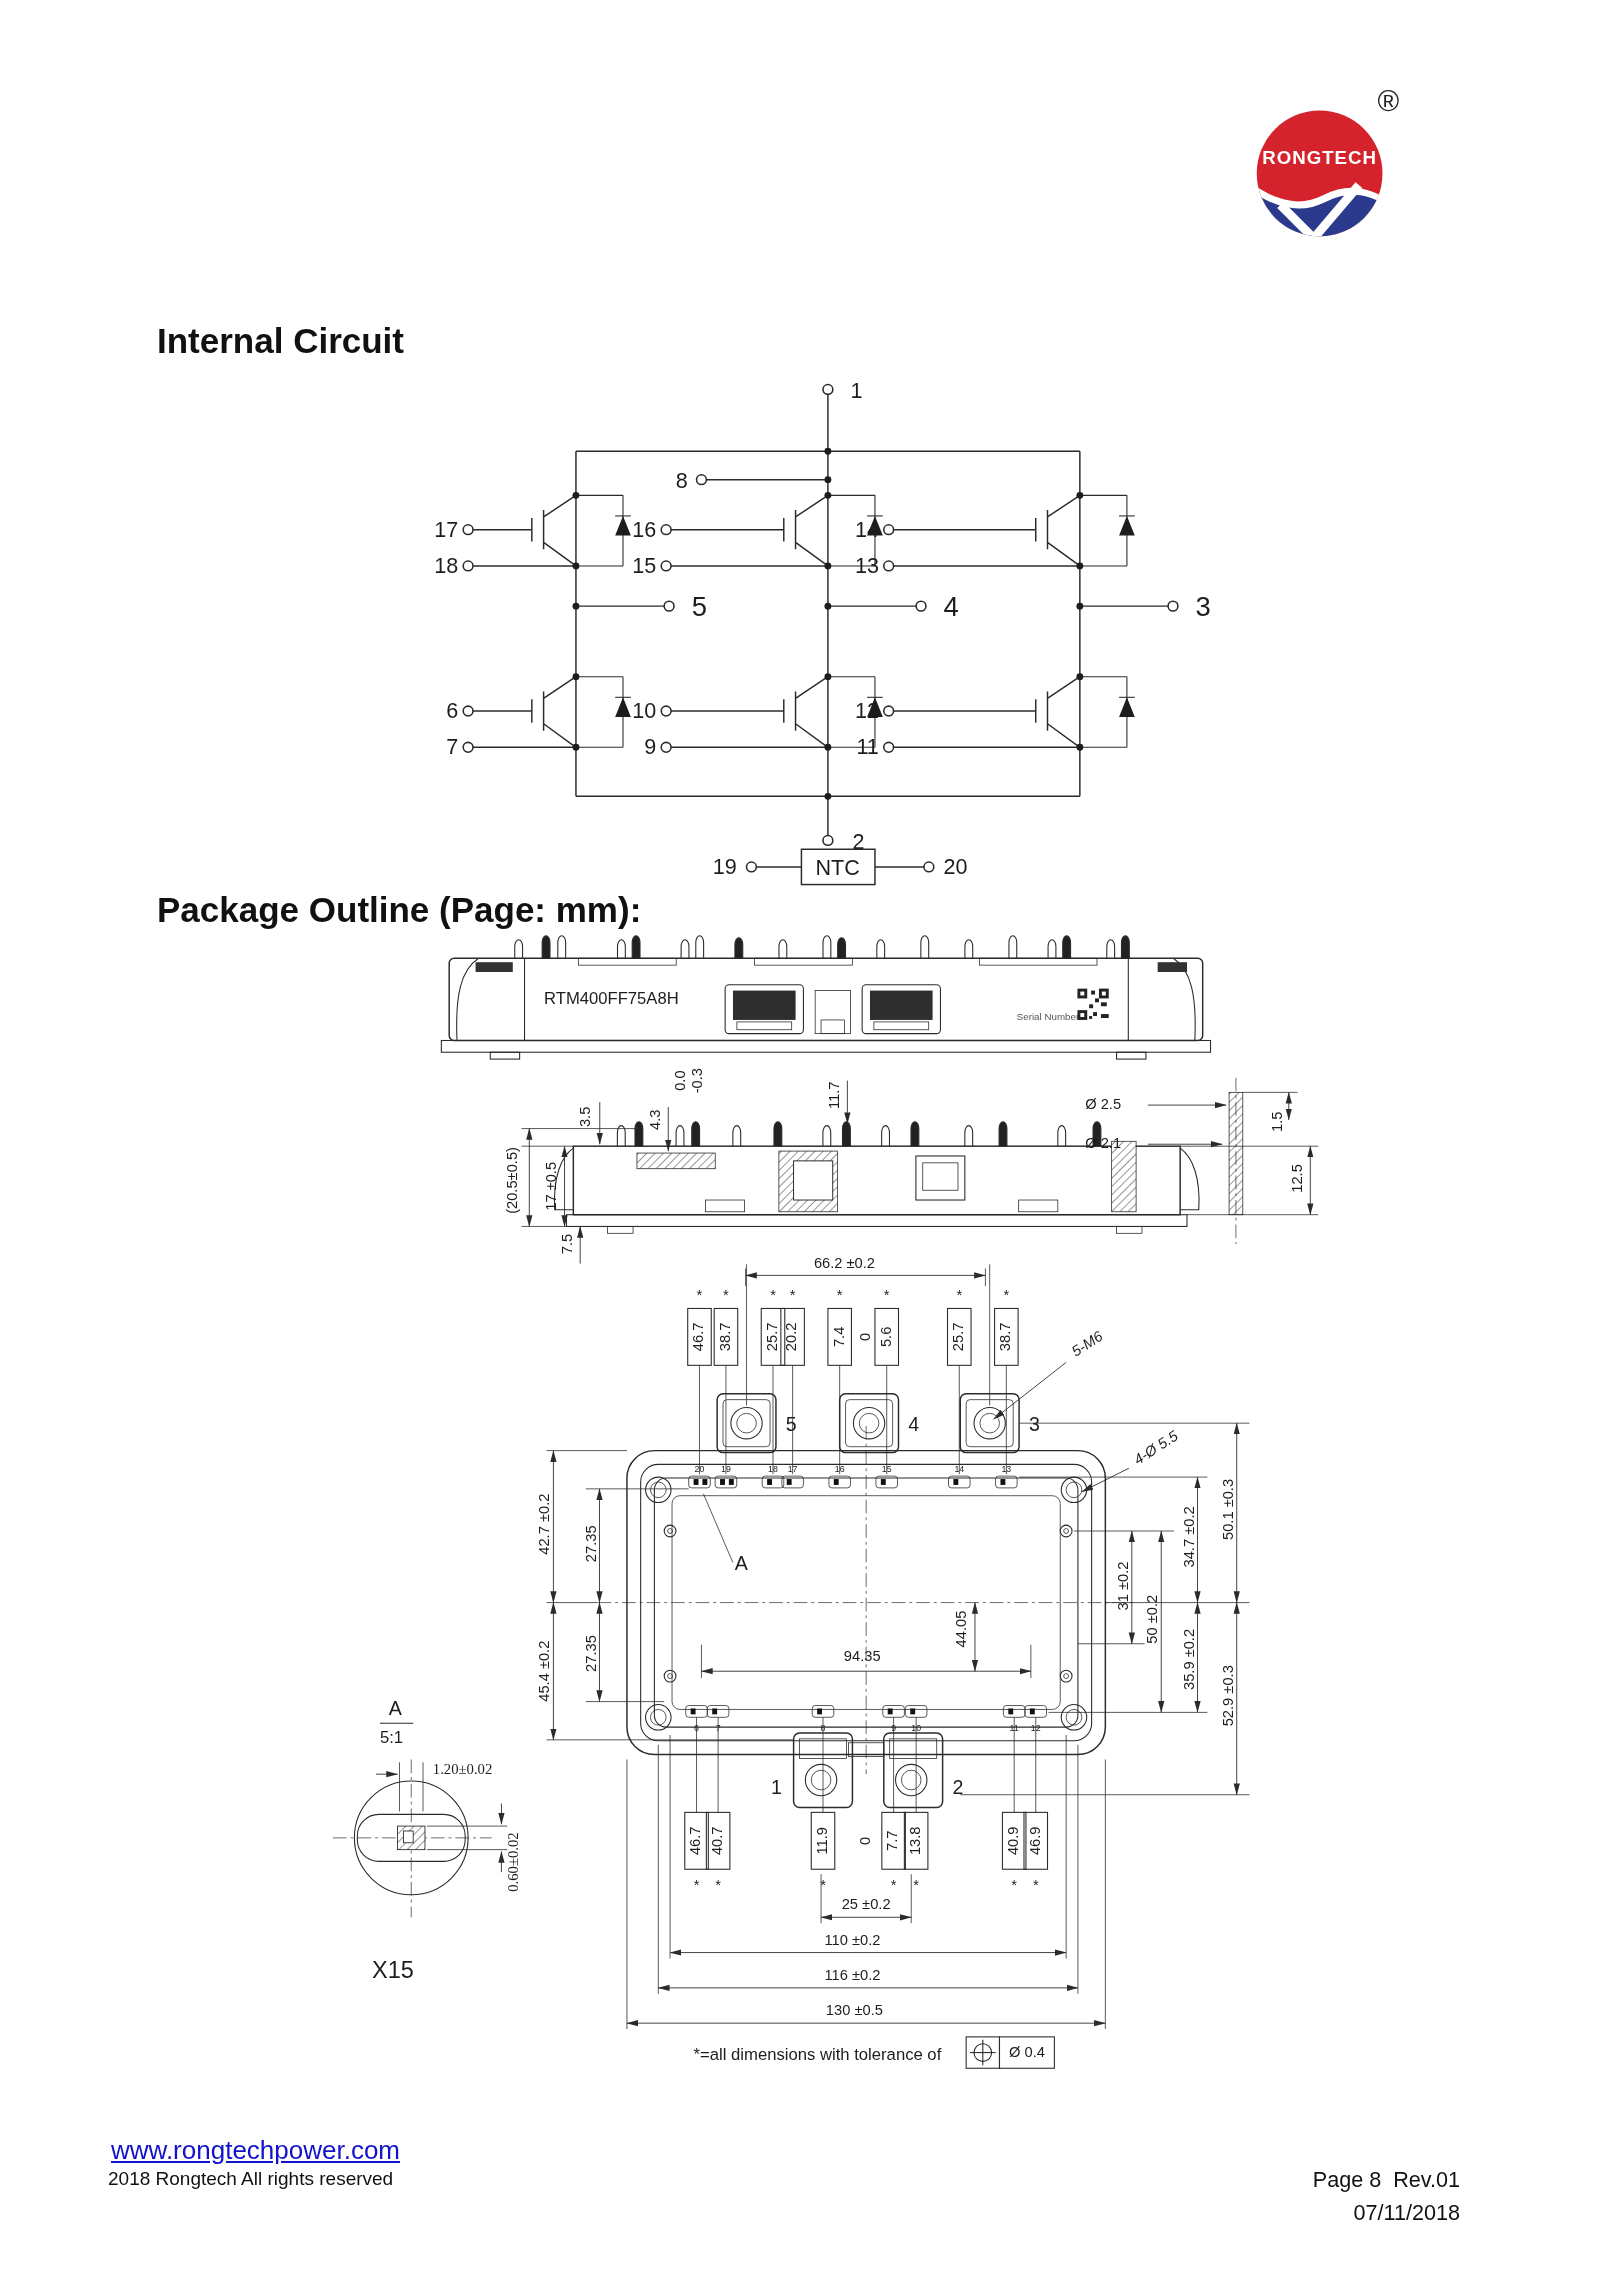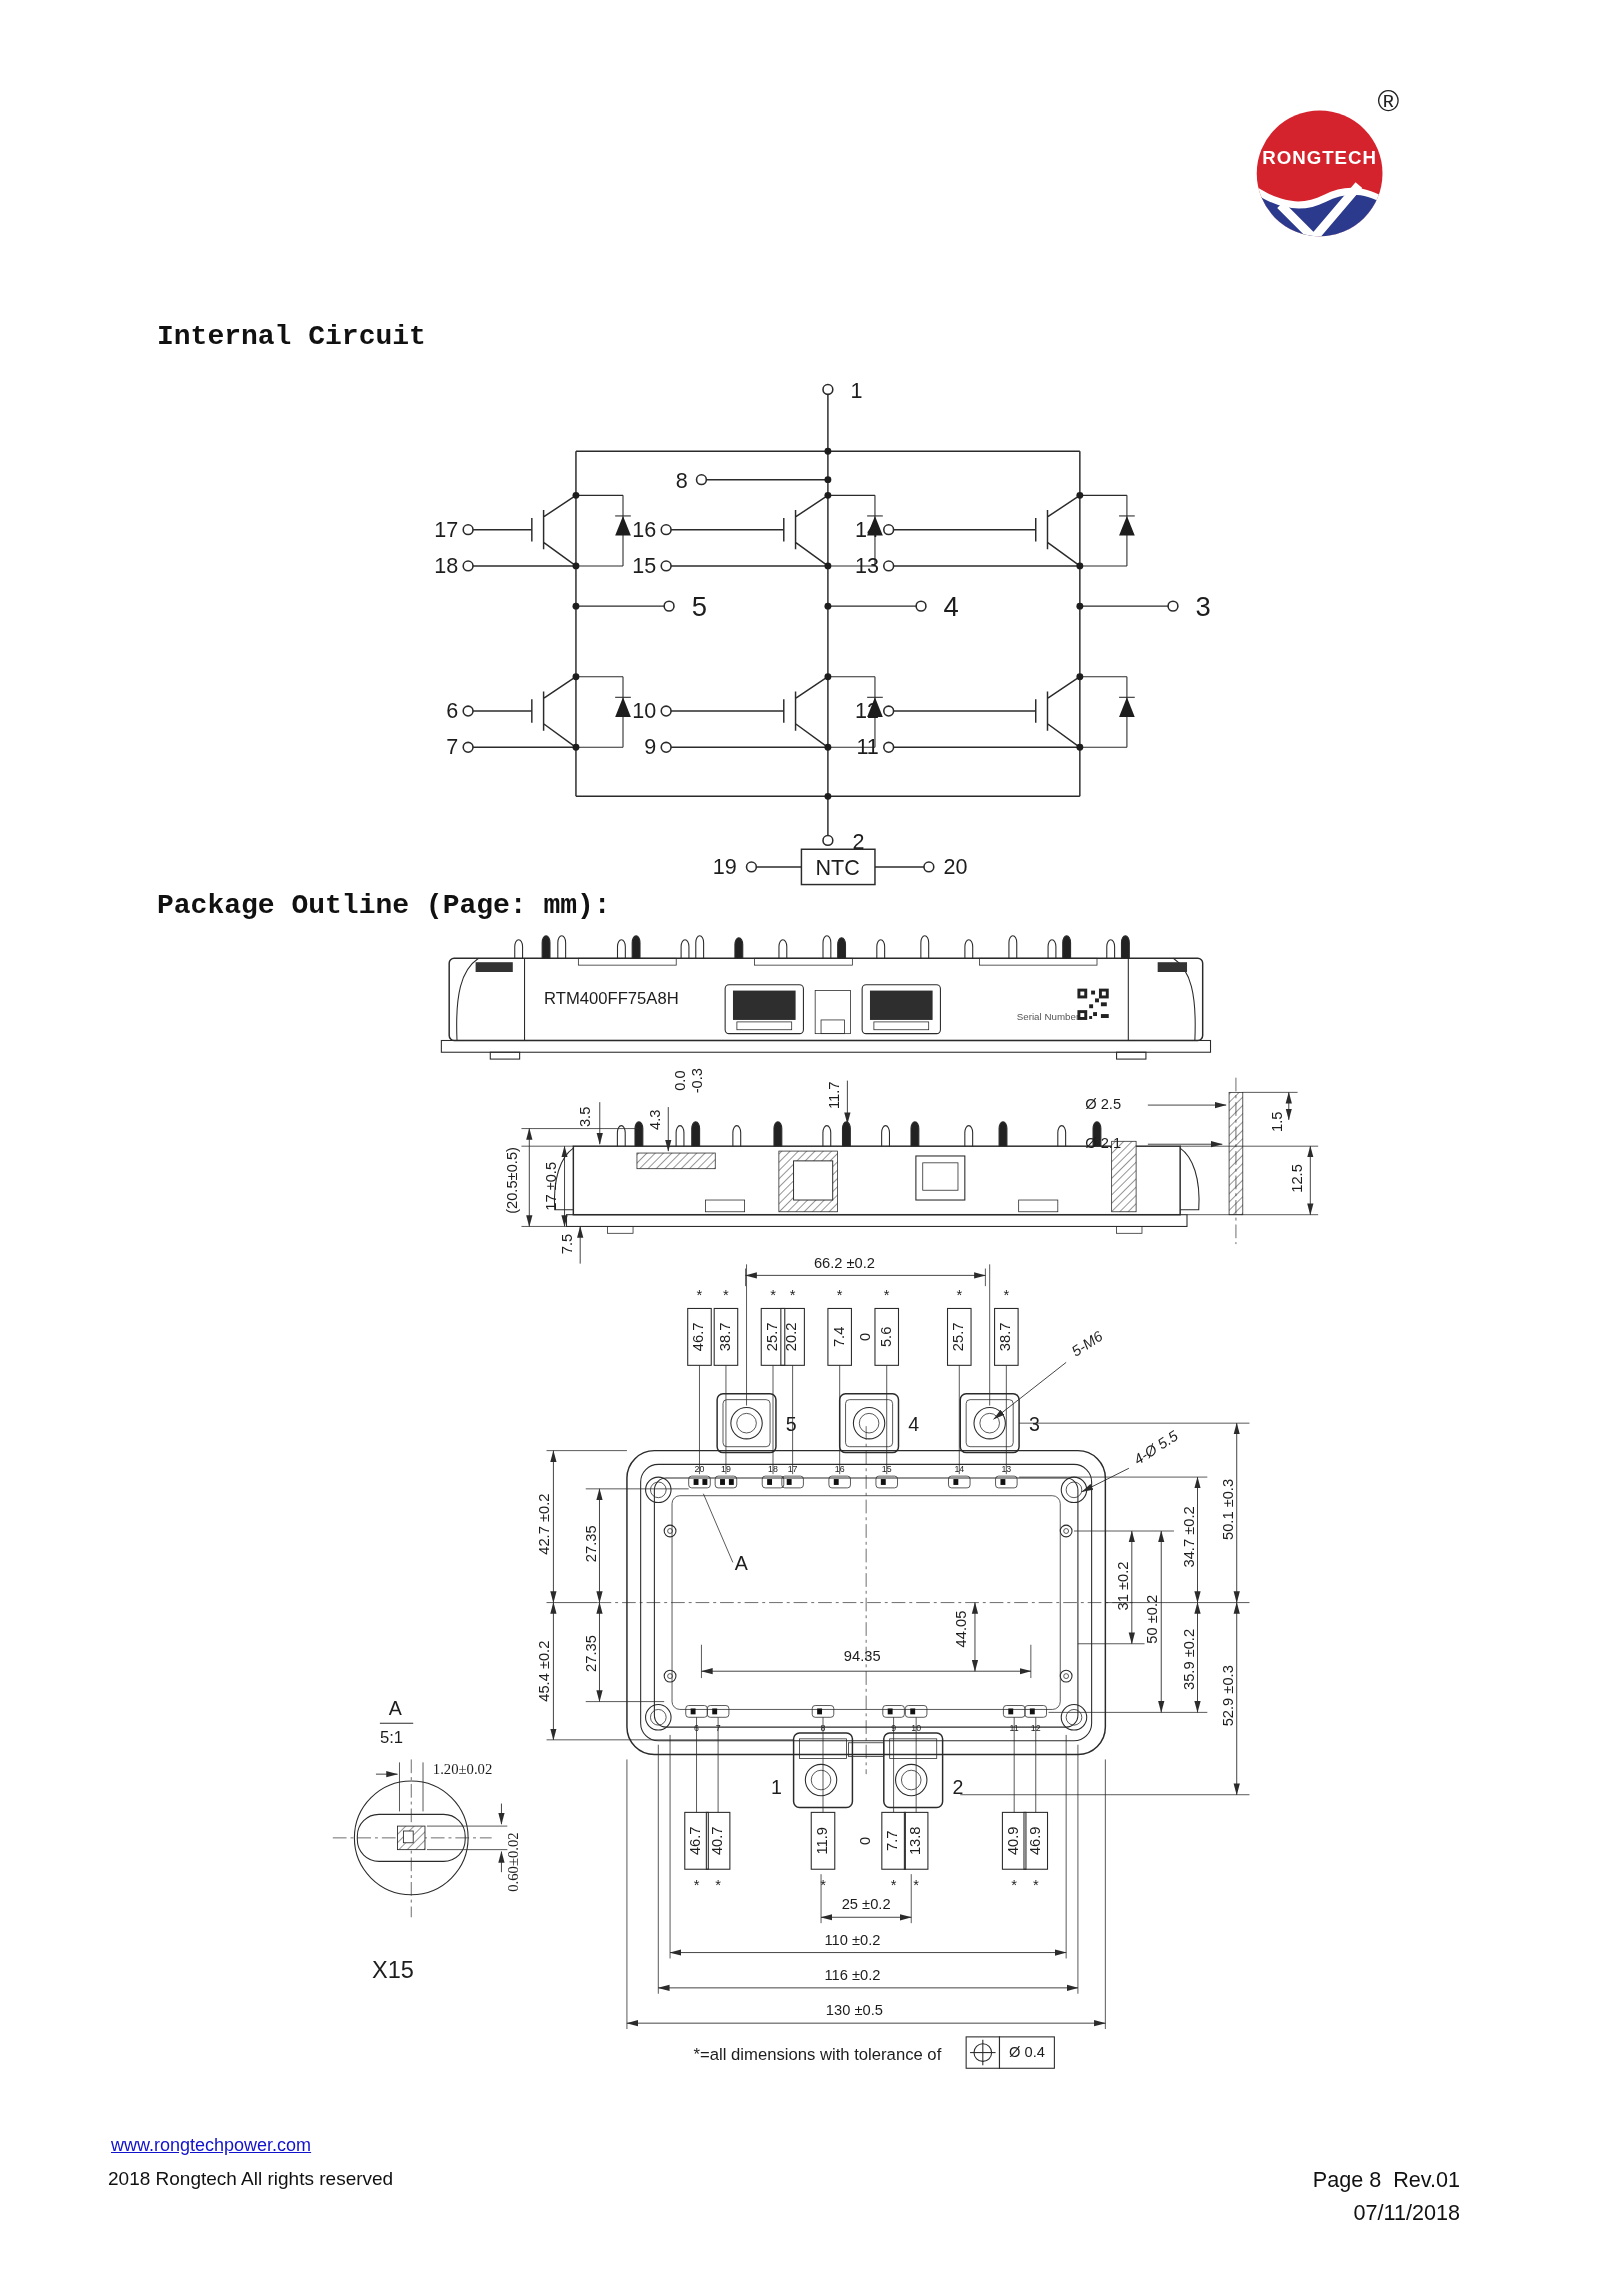--- a/index.html
+++ b/index.html
@@ -1,35 +1,35 @@
 <!DOCTYPE html>
 <html><head>
 <meta charset="utf-8">
 <style>
   html,body{margin:0;padding:0;background:#e8e8e8;}
   #page{position:relative;width:1620px;height:2293px;background:#ffffff;
         font-family:"Liberation Sans",sans-serif;color:#1d1d1d;overflow:hidden;}
   .abs{position:absolute;}
-  .heading{font-size:28px;font-weight:700;color:#111;font-family:Liberation Mono, monospace;}
+  .heading{font-size:35px;font-weight:700;color:#111;}
   svg text{fill:#1d1d1d;font-family:"Liberation Sans",sans-serif;}
   .ln{stroke:#2b2b2b;stroke-width:1.5;fill:none;}
   .ln2{stroke:#2b2b2b;stroke-width:1.1;fill:none;}
   .thin{stroke:#2b2b2b;stroke-width:0.8;fill:none;}
   .dl{stroke:#2b2b2b;stroke-width:0.9;fill:none;}
   .cl{stroke:#2b2b2b;stroke-width:0.7;stroke-dasharray:14 4 3 4;fill:none;}
   .dot{fill:#1d1d1d;}
   .oc{fill:#fff;stroke:#2b2b2b;stroke-width:1.6;}
   .ctxt{font-size:22px;}
   .btxt{font-size:20px;}
   .dim{font-size:15px;dominant-baseline:middle;}
   .dimm{font-size:15px;dominant-baseline:middle;text-anchor:middle;}
   .tiny{font-size:9px;text-anchor:middle;}
   .star{font-size:15px;text-anchor:middle;}
   .serifdim{font-family:"Liberation Serif",serif;font-size:15px;dominant-baseline:middle;}
-  .footer-url{font-size:18px;color:#1212cc;text-decoration:underline;text-align:center;}
+  .footer-url{font-size:26px;color:#1212cc;text-decoration:underline;text-align:center;}
   .footer-txt{font-size:19px;color:#111;}
   .footer-right{font-size:21.6px;color:#111;text-align:right;white-space:pre;margin-top:32px;}
 </style>
 </head>
 <body>
 
 <div id="page">
 
   <svg width="0" height="0" style="position:absolute">
     <defs>

